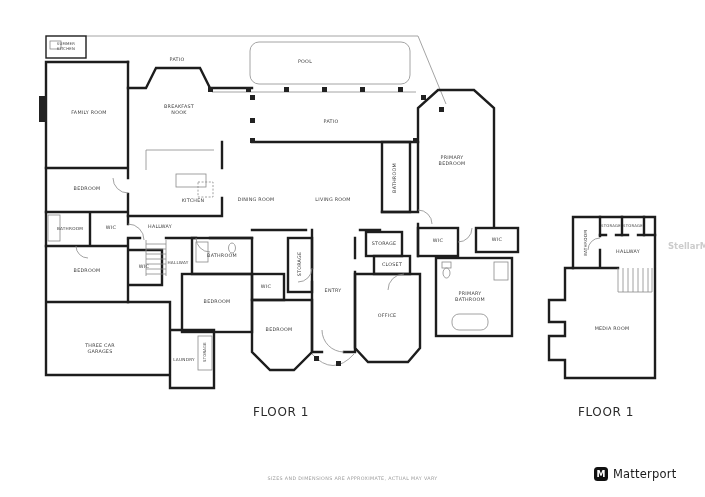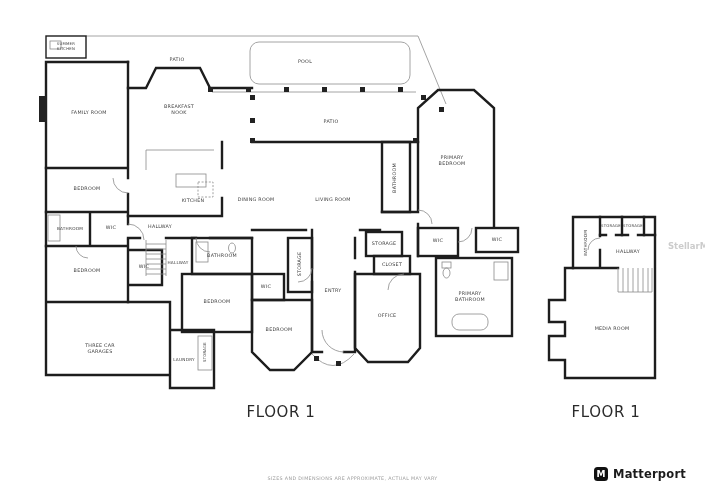--- a/index.html
+++ b/index.html
@@ -2,29 +2,29 @@
 <html><head>
 <meta charset="utf-8">
 <style>
   html,body{margin:0;padding:0;background:#ffffff;}
   .page{position:relative;width:705px;height:497px;background:#ffffff;overflow:hidden;
         font-family:"DejaVu Sans", sans-serif;}
   svg.plan{position:absolute;left:0;top:0;width:705px;height:497px;}
   .room-label{position:absolute;transform:translate(-50%,-50%);font-size:4.8px;color:#3a3a3a;
               letter-spacing:.25px;text-align:center;white-space:pre-line;line-height:1.3;}
   .room-label.vertical{transform:translate(-50%,-50%) rotate(-90deg);}
-  .floor-name{position:absolute;transform:translate(-50%,-50%);font-size:15px;color:#2a2a2a;
+  .floor-name{position:absolute;transform:translate(-50%,-50%);font-size:12px;color:#2a2a2a;
               letter-spacing:.6px;}
   .disclaimer{position:absolute;left:50%;top:476px;transform:translateX(-50%);
               font-size:4.8px;color:#9a9a9a;letter-spacing:.35px;white-space:nowrap;}
   .watermark{position:absolute;left:668px;top:241px;font-size:8.5px;font-weight:bold;color:#cccccc;}
   .brand{position:absolute;left:594px;top:467px;display:flex;align-items:center;gap:5px;}
   .brand-mark{width:14px;height:14px;background:#111;color:#fff;border-radius:3.5px;
               display:flex;align-items:center;justify-content:center;font-size:9px;font-weight:bold;}
-  .brand-name{font-size:11.5px;color:#1b1b1b;font-weight:700;letter-spacing:.2px;}
+  .brand-name{font-size:11.5px;color:#1b1b1b;font-weight:400;letter-spacing:.2px;}
 </style>
 </head>
 <body>
 
 <div class="page">
 
   <svg class="plan" viewBox="0 0 705 497">
 
     <g stroke="#9a9a9a" stroke-width="0.9" fill="none">
       <path d="M86,36 H418 L446,104"></path>

